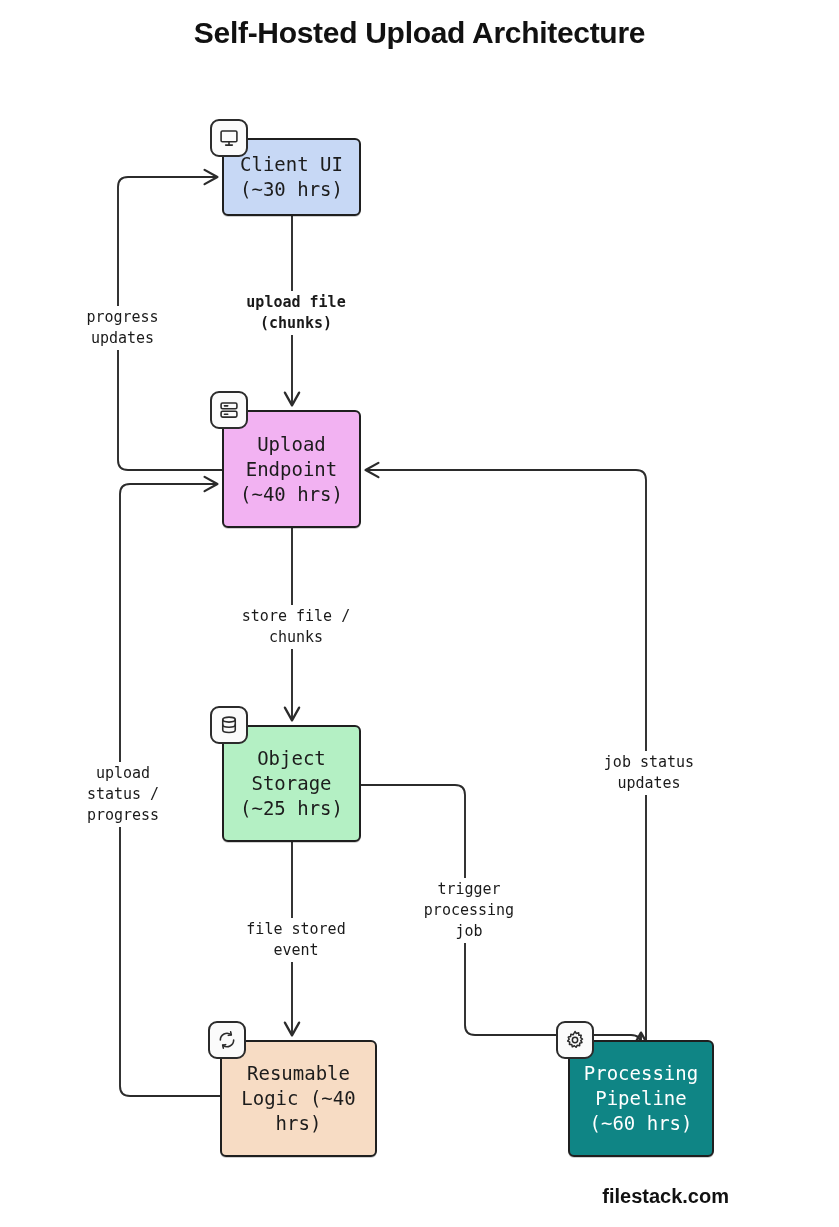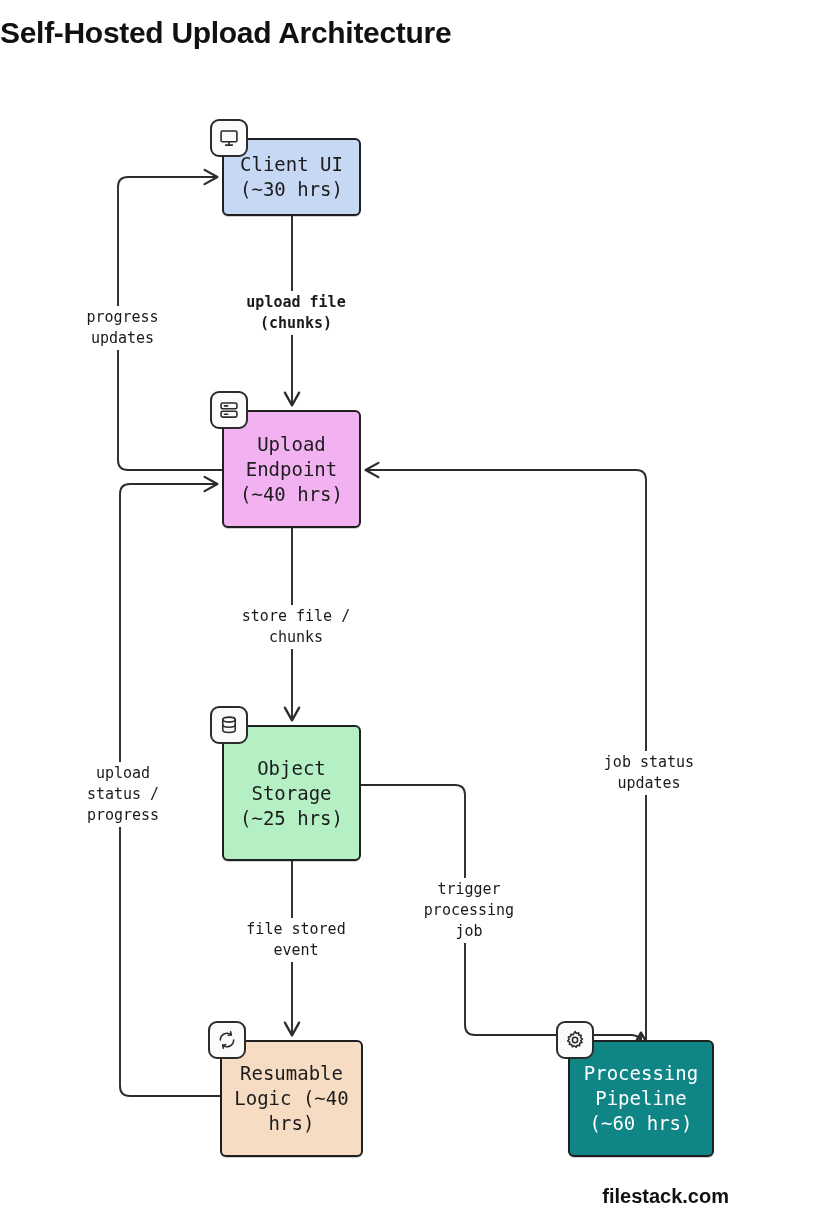--- a/index.html
+++ b/index.html
@@ -19,21 +19,21 @@
     position: absolute;
     inset: 0;
     width: 839px;
     height: 1227px;
   }
   .page-title {
     position: absolute;
     left: 0;
     top: 16px;
     width: 839px;
-    text-align: left;
+    text-align: center;
     font-family: "Liberation Sans", "DejaVu Sans", sans-serif;
     font-weight: bold;
     font-size: 30px;
     letter-spacing: -0.3px;
     color: #111111;
   }
   .footer-brand {
     position: absolute;
     right: 110px;
     top: 1185px;
@@ -88,22 +88,22 @@
     line-height: 21px;
     color: #1a1a1a;
     text-align: center;
     white-space: pre-line;
     background: #ffffff;
     padding: 1px 4px;
   }
   
   #node-client   { left: 222px; top: 138px; width: 139px; height: 78px; }
   #node-upload   { left: 222px; top: 410px; width: 139px; height: 118px; }
-  #node-storage  { left: 222px; top: 725px; width: 139px; height: 136px; align-items: center; }
-  #node-resume   { left: 220px; top: 1040px; width: 143px; height: 117px; }
+  #node-storage  { left: 222px; top: 725px; width: 139px; height: 117px; align-items: center; }
+  #node-resume   { left: 220px; top: 1040px; width: 157px; height: 117px; }
   #node-pipeline { left: 568px; top: 1040px; width: 146px; height: 117px; }
   #node-pipeline .node-label { color: #ffffff; }
 </style>
 </head>
 <body>
 
 <div id="diagram-root">
 
   <div class="page-title">Self-Hosted Upload Architecture</div>
 

